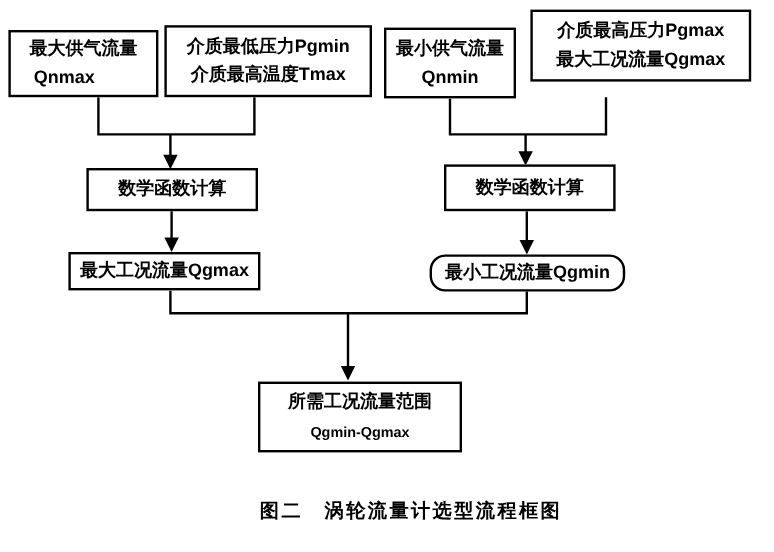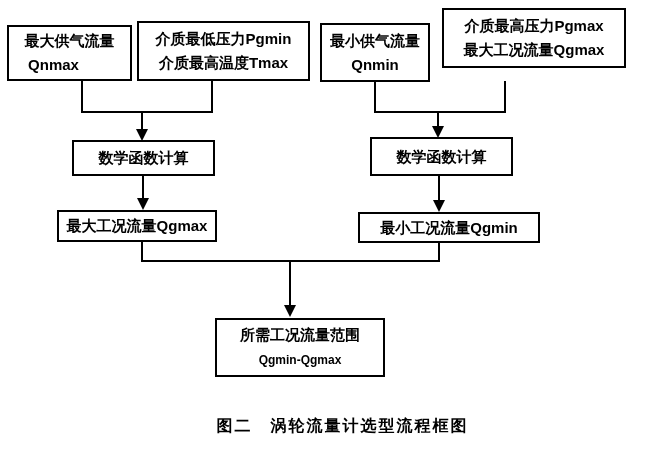--- a/index.html
+++ b/index.html
@@ -43,21 +43,21 @@
   .node span { display: block; }
 
   
   .n-qnmax      { left: 7px;   top: 25px;  width: 125px; height: 56px; }
   .n-pgmin-tmax { left: 137px; top: 21px;  width: 173px; height: 60px; }
   .n-qnmin      { left: 320px; top: 23px;  width: 110px; height: 59px; align-items: center; }
   .n-pgmax-tmin { left: 442px; top: 8px;  width: 184px; height: 60px; text-align: center; }
   .n-calc-left  { left: 72px;  top: 140px; width: 143px; height: 36px; }
   .n-calc-right { left: 370px; top: 137px; width: 143px; height: 39px; }
   .n-qgmax      { left: 57px;  top: 210px; width: 160px; height: 32px; }
-  .n-qgmin      { left: 358px; top: 212px; width: 182px; height: 31px; }
+  .n-qgmin      { left: 358px; top: 212px; width: 163px; height: 31px; border-radius: 13px; }
   .n-result     { left: 215px; top: 318px; width: 170px; height: 59px; }
 
   .nudge-left { transform: translateX(-16px); }
   .latin-line { font-size: 12px; line-height: 26px; }
 
   .caption {
     position: absolute;
     left: 0;
     top: 416px;
     width: 645px;

